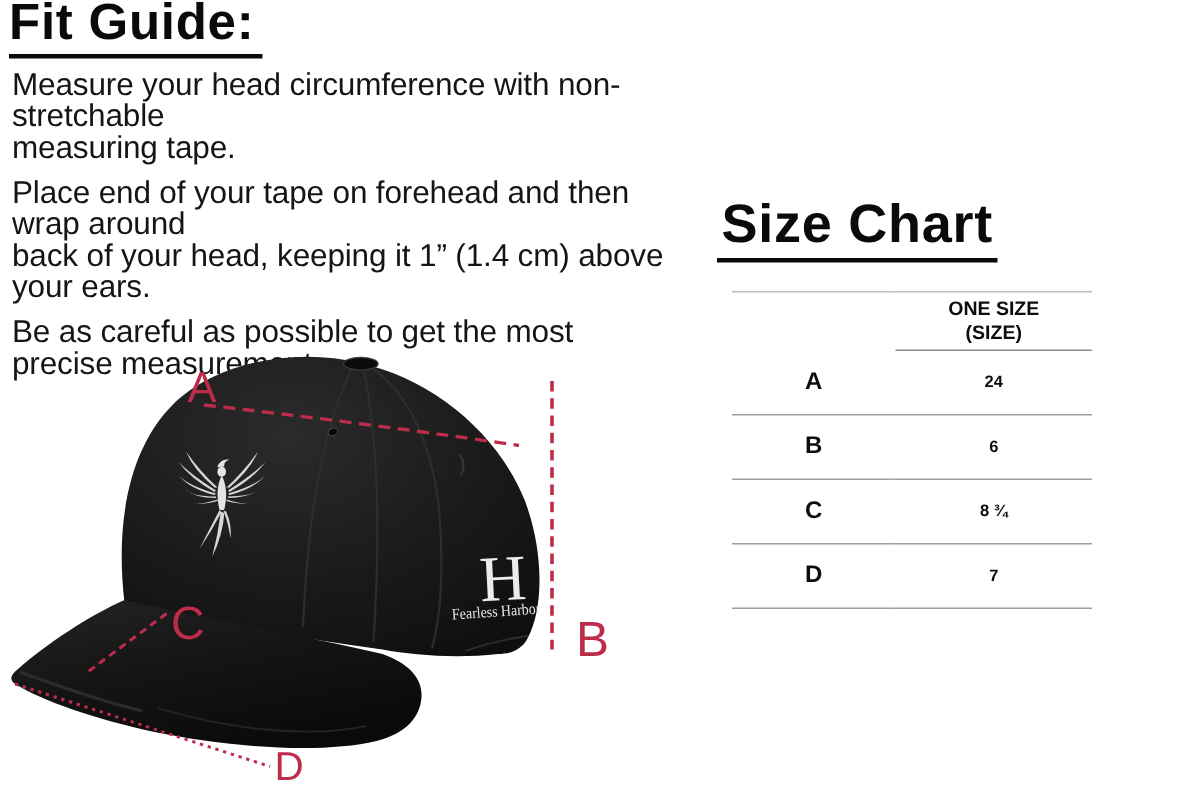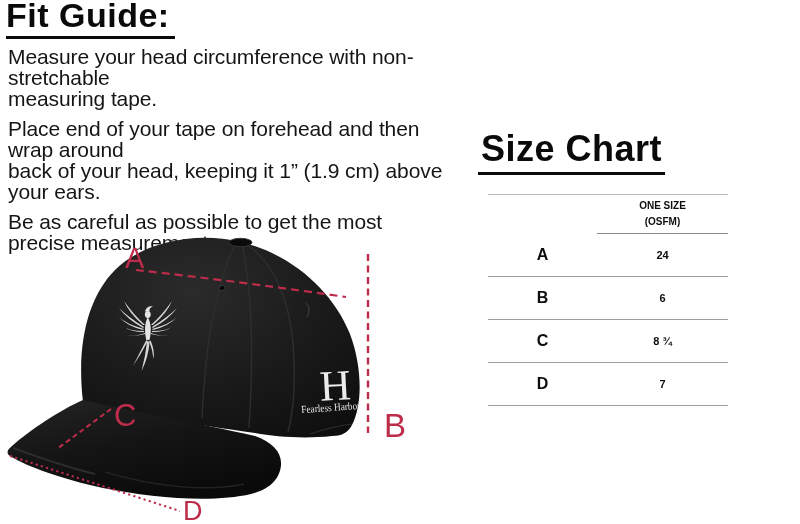--- a/index.html
+++ b/index.html
@@ -29,56 +29,56 @@
     display:inline-block; font-size:36px; font-weight:700; letter-spacing:0.5px;
     color:#0a0a0a; border-bottom:3px solid #0a0a0a; padding:0 3px 2px 3px;
   }
   table.size-table {
     position:absolute; left:488px; top:194px; width:240px;
     border-collapse:collapse; text-align:center;
     border-top:1.5px solid #bdbdbd;
   }
   table.size-table td { padding:0; vertical-align:middle; }
   .hdr-cell { height:38px; }
-  .hdr-cell .hdr-line { font-size:10px; font-weight:700; line-height:16px; color:#0d0d0d; }
+  .hdr-cell .hdr-line { font-size:13px; font-weight:700; line-height:16px; color:#0d0d0d; }
   td.hdr-value { border-bottom:1.5px solid #8c8c8c; }
   tbody td { border-bottom:1.5px solid #9e9e9e; height:42px; }
   td.col-label { width:109px; font-size:16px; font-weight:700; color:#0d0d0d; }
   td.col-value { width:131px; font-size:11px; font-weight:700; color:#0d0d0d; }
   
   svg.hat { position:absolute; left:0; top:232px; width:410px; height:292px; }
   .ann-label { font-family:"Liberation Sans", sans-serif; fill:#be2c4b; }
   .emb { font-family:"Liberation Serif", serif; }
 </style>
 </head>
 <body>
 
 <div class="page">
 
   <div class="fit-title">Fit Guide:</div>
 
   <div class="instructions">
     <p>Measure your head circumference with non-stretchable
 measuring tape.</p>
     <p>Place end of your tape on forehead and then wrap around
-back of your head, keeping it 1” (1.9 cm) above your ears.</p>
+back of your head, keeping it 1” (1.4 cm) above your ears.</p>
     <p>Be as careful as possible to get the most precise measurement.</p>
   </div>
 
   <div class="size-chart-head">
     <span>Size Chart</span>
   </div>
 
   <table class="size-table">
     <thead>
       <tr>
         <td class="hdr-cell"></td>
         <td class="hdr-cell hdr-value">
           <div class="hdr-line">ONE SIZE</div>
-          <div class="hdr-line">(OSFM)</div>
+          <div class="hdr-line">(SIZE)</div>
         </td>
       </tr>
     </thead>
     <tbody>
       <tr>
         <td class="col-label">A</td>
         <td class="col-value">24</td>
       </tr>
       <tr>
         <td class="col-label">B</td>

